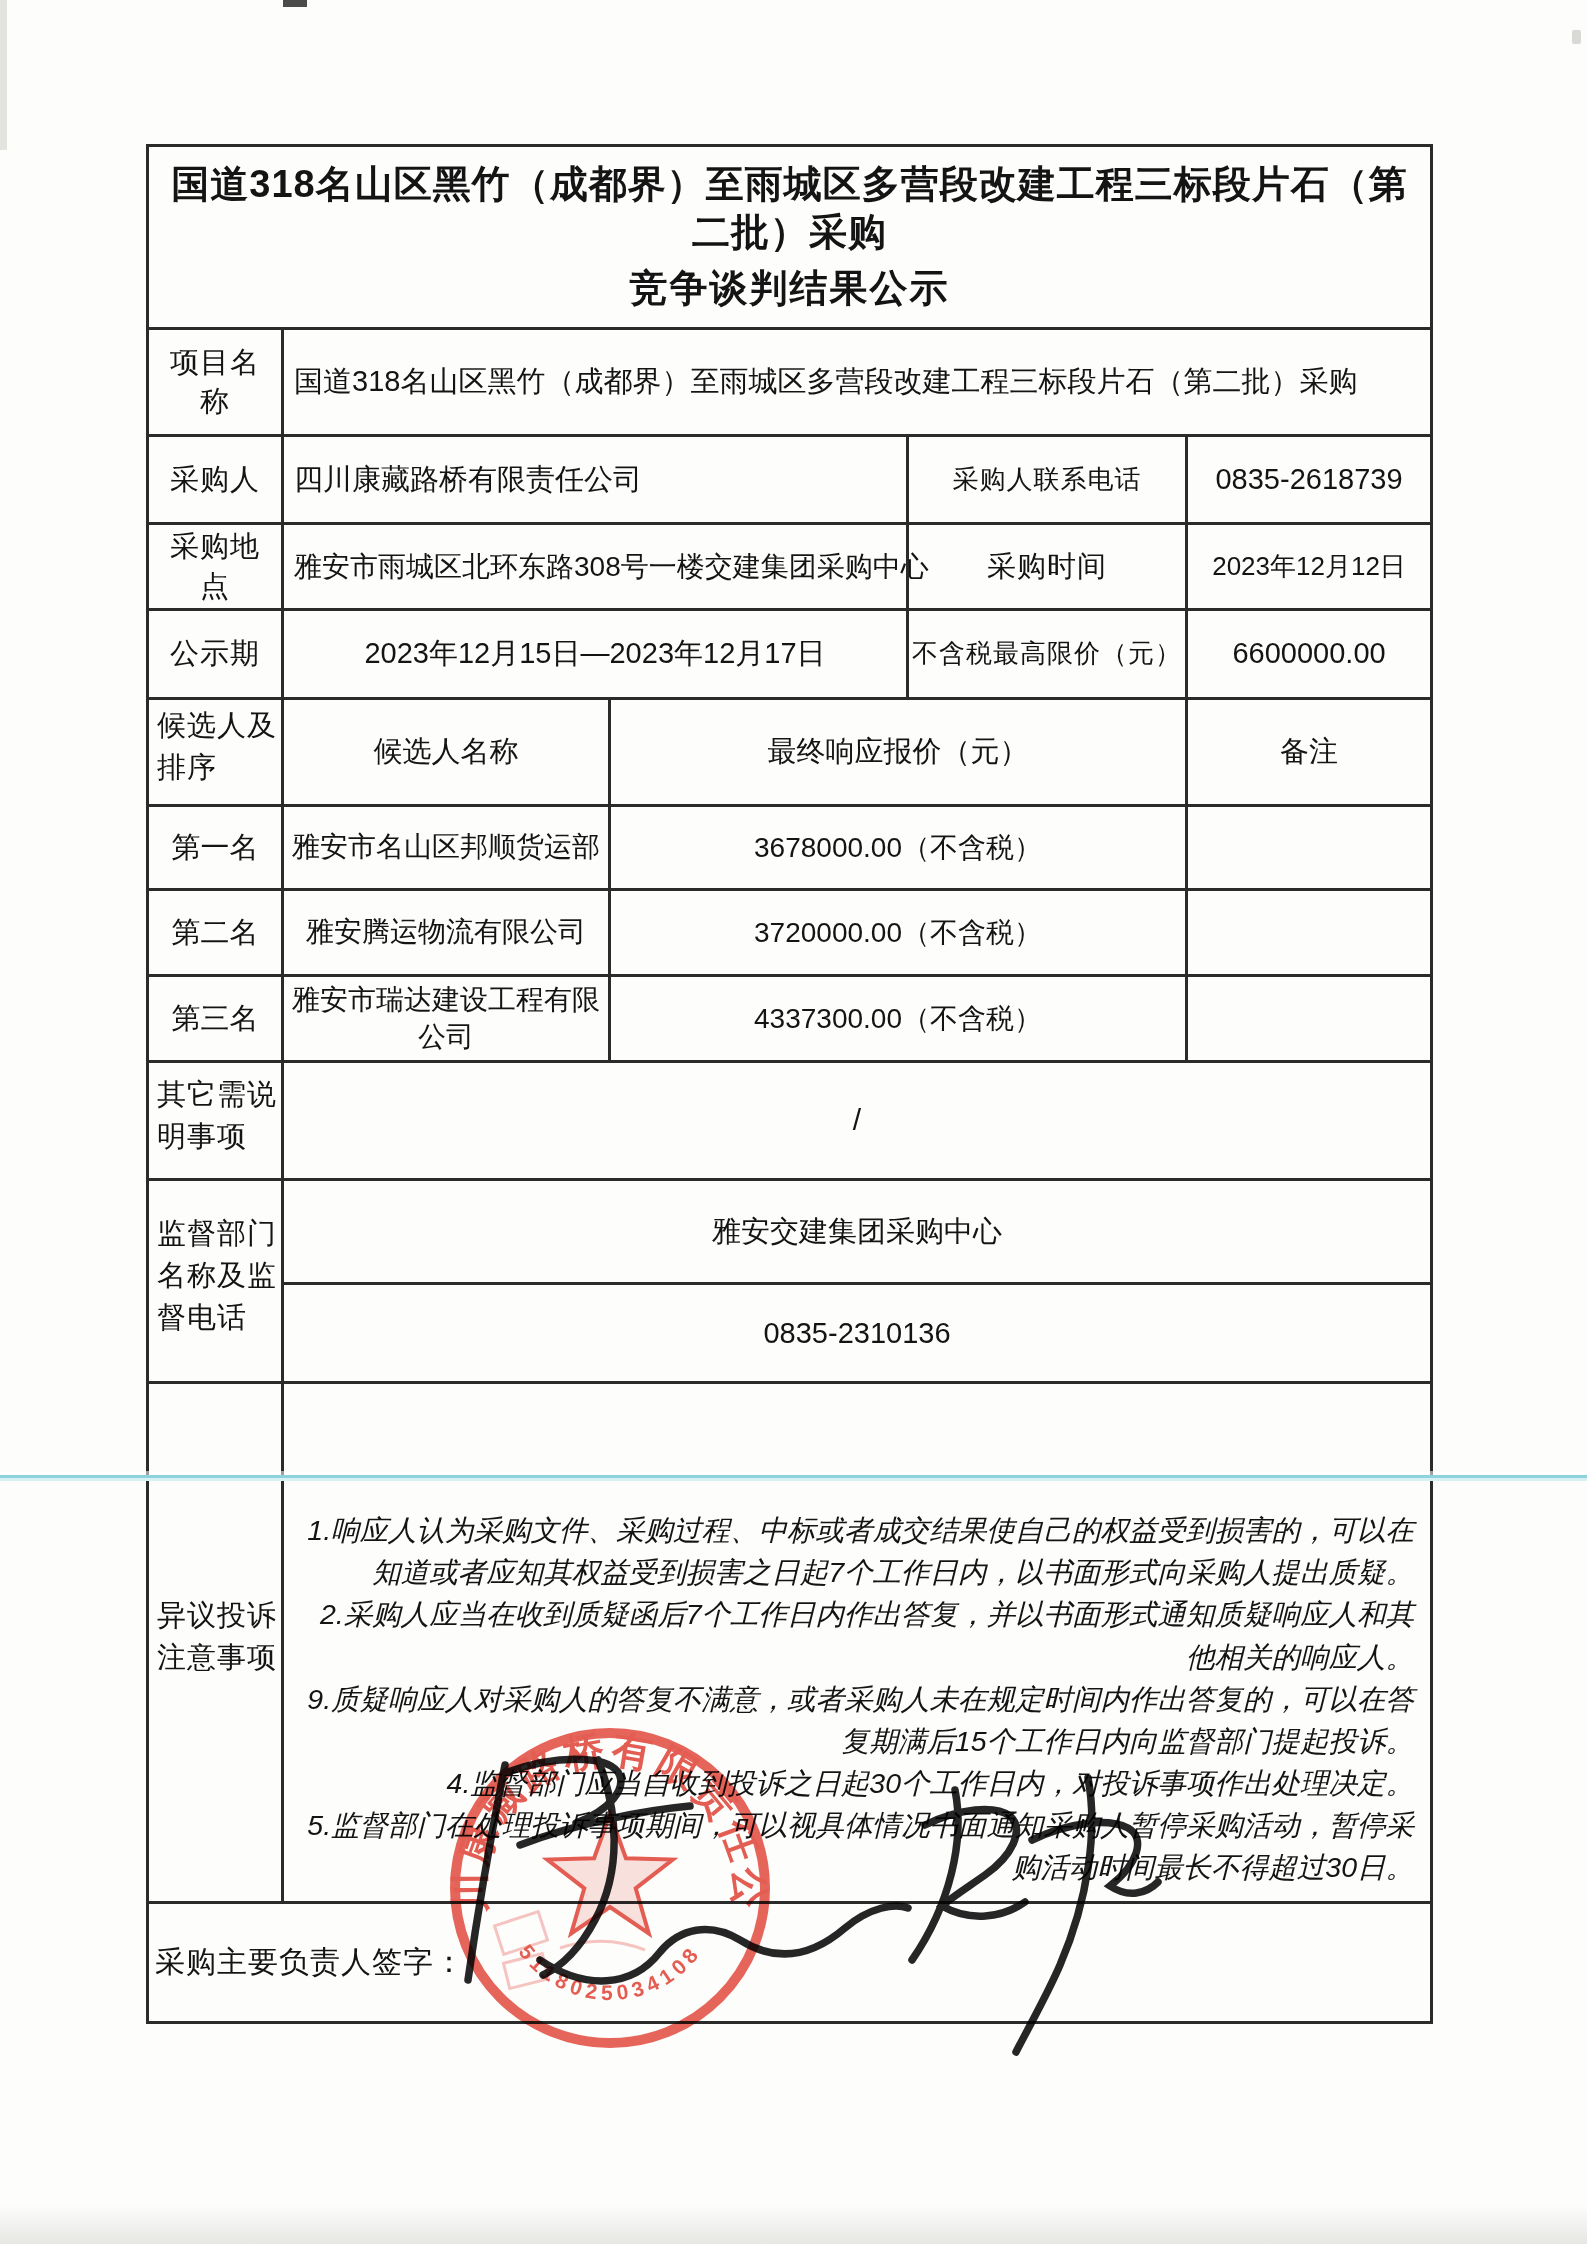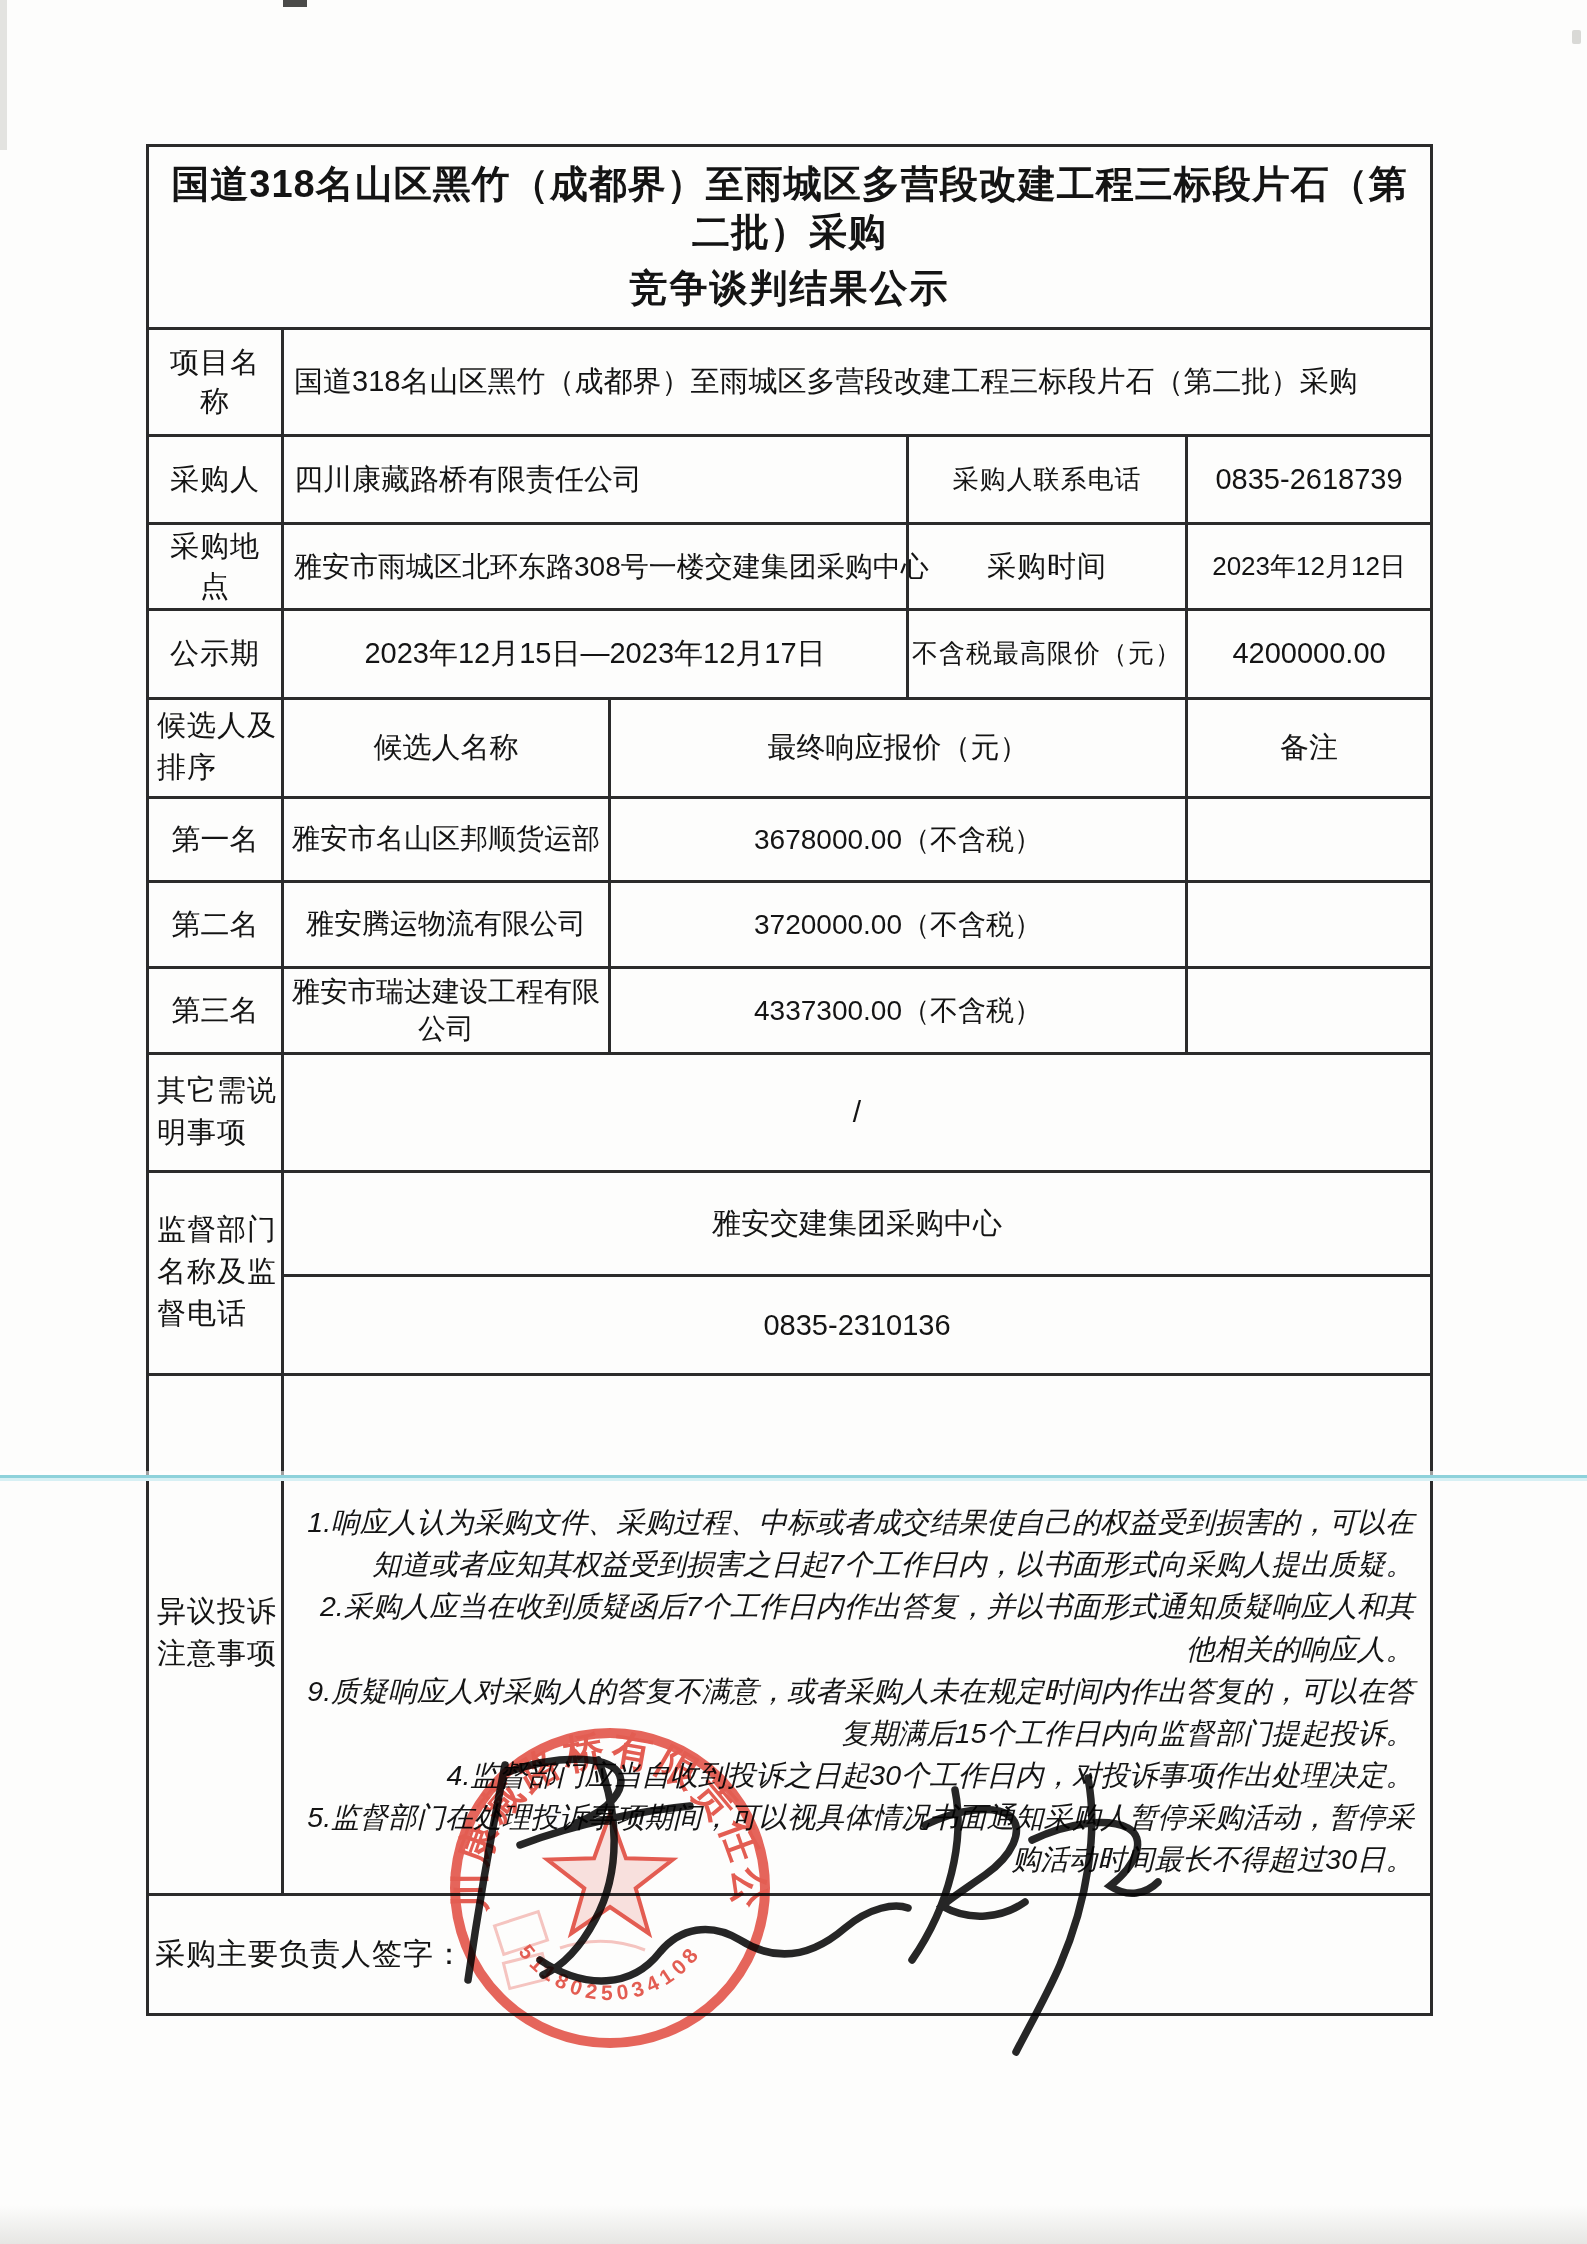--- a/index.html
+++ b/index.html
@@ -23,21 +23,21 @@
   .doc{position:absolute;left:146px;top:144px;z-index:1;}
   table{border-collapse:collapse;table-layout:fixed;width:1284px;}
   td{border:3px solid #2b2b2b;padding:0 10px;font-size:29px;color:#141414;
      vertical-align:middle;line-height:1.35;}
   .title-cell{text-align:center;vertical-align:middle;padding:6px 14px;}
   .doc-title{font-size:38px;font-weight:bold;line-height:1.28;letter-spacing:1px;}
   .doc-subtitle{font-size:38px;font-weight:bold;margin-top:6px;letter-spacing:2px;}
   .center{text-align:center;}
   .left{text-align:left;}
   .lbl{letter-spacing:1px;}
-  .wrap-left{text-align:left;padding:4px 4px 8px 8px;line-height:1.45;}
+  .wrap-left{text-align:left;padding:4px 4px 16px 8px;line-height:1.45;}
   .small{font-size:26px;padding:0 2px;white-space:nowrap;}
   .nowrap{white-space:nowrap;}
   .name-cell{padding:0 8px;font-size:28px;text-align:center;line-height:1.3;}
   .price-cell{font-size:28px;text-align:center;}
   .notice-cell{vertical-align:top;text-align:right;padding:125px 16px 12px 16px;
     font-size:28.5px;line-height:1.48;font-style:italic;}
   .notice-cell p{margin:0;}
   .sig-row-cell{font-size:30px;text-align:left;padding-left:6px;letter-spacing:1px;}
   
   .stamp{position:absolute;left:440px;top:1718px;z-index:3;opacity:.88;mix-blend-mode:multiply;}
@@ -85,21 +85,21 @@
     <td class="lbl center">采购地点</td>
     <td colspan="2" class="left nowrap" style="font-size:28px">雅安市雨城区北环东路308号一楼交建集团采购中心</td>
     <td class="lbl center">采购时间</td>
     <td class="center small">2023年12月12日</td>
   </tr>
 
   <tr style="height:89px">
     <td class="lbl center">公示期</td>
     <td colspan="2" class="center nowrap">2023年12月15日—2023年12月17日</td>
     <td class="lbl center small">不含税最高限价（元）</td>
-    <td class="center">4200000.00</td>
+    <td class="center">6600000.00</td>
   </tr>
 
   <tr style="height:85px">
     <td class="lbl wrap-left">候选人及排序</td>
     <td class="center">候选人名称</td>
     <td colspan="2" class="center">最终响应报价（元）</td>
     <td class="center">备注</td>
   </tr>
 
   <tr style="height:84px">

